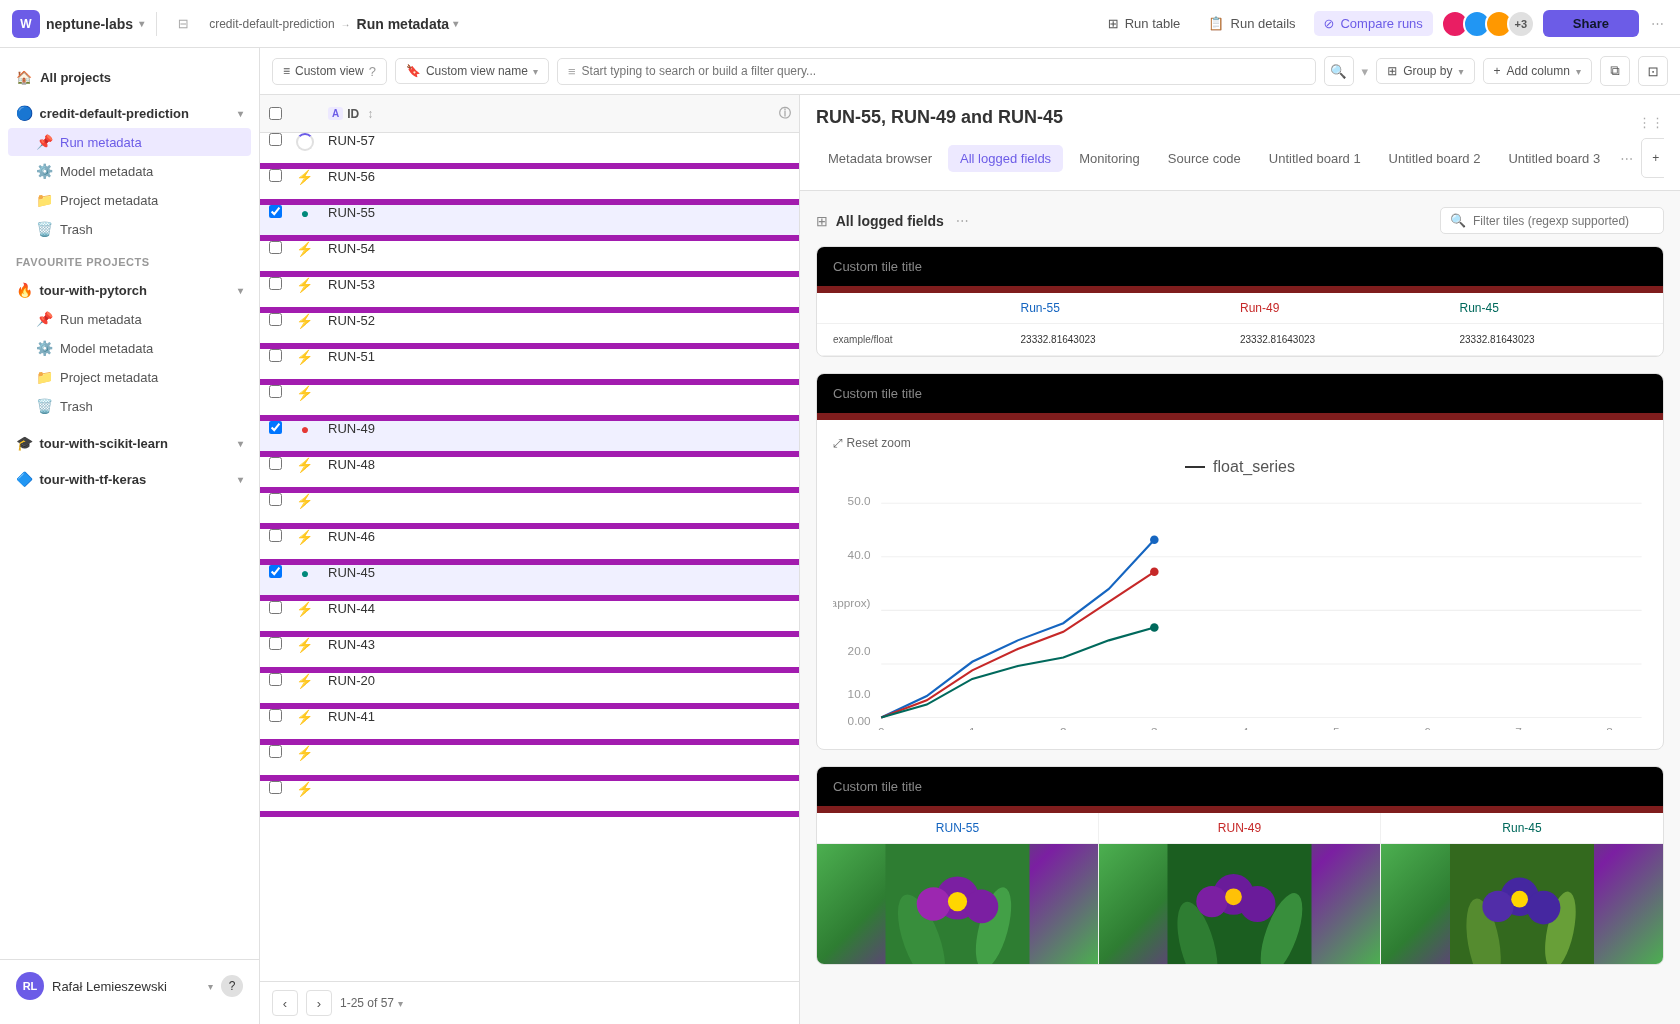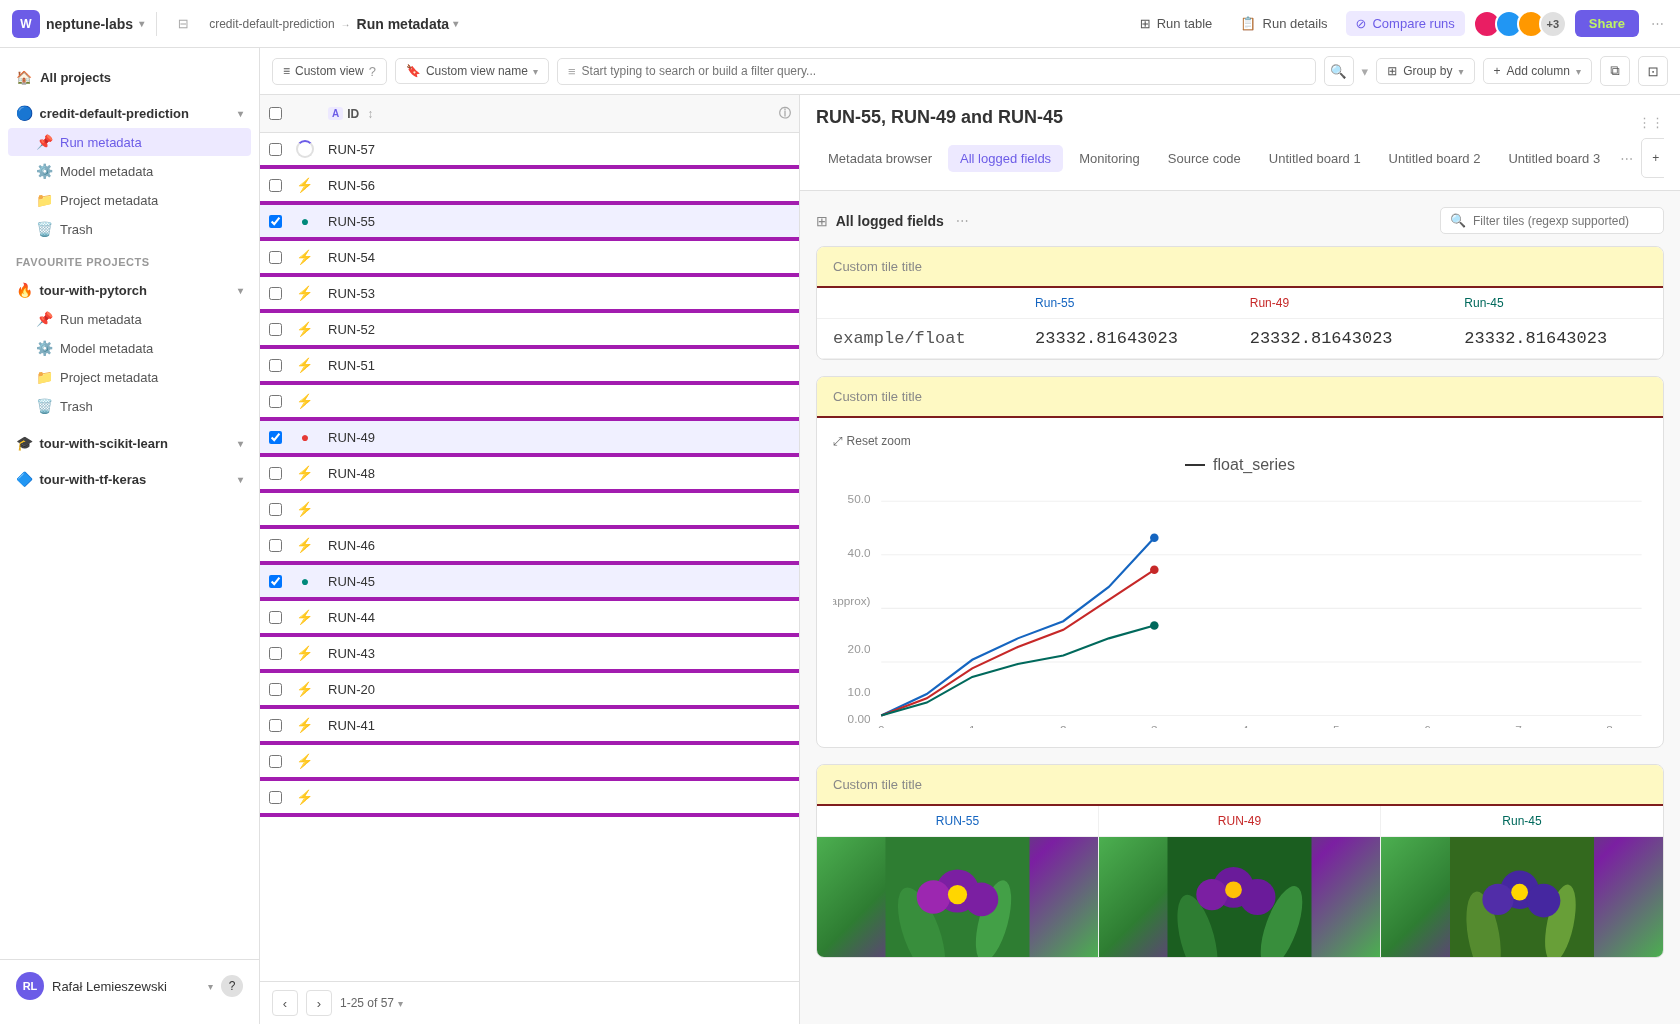--- a/index.html
+++ b/index.html
@@ -10,21 +10,21 @@
     .navbar-brand { display: flex; align-items: center; gap: 6px; font-weight: 600; font-size: 14px; color: #333; cursor: pointer; }
     .brand-logo { width: 28px; height: 28px; background: #6c5ce7; border-radius: 6px; display: flex; align-items: center; justify-content: center; color: white; font-weight: bold; font-size: 12px; }
     .navbar-divider { width: 1px; height: 24px; background: #e0e0e0; }
     .navbar-path { display: flex; align-items: center; gap: 6px; flex: 1; }
     .breadcrumb-part { color: #666; font-size: 12px; }
     .breadcrumb-arrow { color: #999; font-size: 10px; }
     .breadcrumb-current { font-weight: 600; font-size: 14px; color: #333; display: flex; align-items: center; gap: 4px; }
     .navbar-actions { display: flex; align-items: center; gap: 8px; }
     .nav-btn { display: flex; align-items: center; gap: 6px; padding: 5px 10px; border-radius: 5px; border: none; background: transparent; cursor: pointer; font-size: 13px; color: #555; }
     .nav-btn.active { background: #ede9ff; color: #6c5ce7; }
-    .share-btn { background: #6c5ce7; color: #bef264; border: none; padding: 6px 14px; border-radius: 6px; cursor: pointer; font-weight: 600; font-size: 13px; text-align: center; }
+    .share-btn { background: #6c5ce7; color: #0f172a; border: none; padding: 6px 30px; border-radius: 6px; cursor: pointer; font-weight: 600; font-size: 13px; text-align: center; }
     .avatar-group { display: flex; align-items: center; }
     .avatar { width: 28px; height: 28px; border-radius: 50%; border: 2px solid white; margin-left: -6px; font-size: 11px; display: flex; align-items: center; justify-content: center; font-weight: 600; }
     .avatar:first-child { margin-left: 0; }
     .avatar-count { background: #e0e0e0; color: #555; width: 28px; height: 28px; border-radius: 50%; border: 2px solid white; margin-left: -6px; display: flex; align-items: center; justify-content: center; font-size: 11px; font-weight: 600; }
 
     
     .main-layout { display: flex; flex: 1; overflow: hidden; }
 
     
     .sidebar { width: 260px; background: #fff; border-right: 1px solid #e0e0e0; display: flex; flex-direction: column; overflow-y: auto; flex-shrink: 0; padding: 12px 0; }
@@ -54,21 +54,21 @@
     
     .split-pane { display: flex; flex: 1; overflow: hidden; }
 
     
     .table-pane { width: 540px; flex-shrink: 0; border-right: 1px solid #e0e0e0; display: flex; flex-direction: column; overflow: hidden; background: #fff; }
     .table-header { display: flex; align-items: center; background: #f8f8f8; border-bottom: 1px solid #e0e0e0; padding: 6px 0; }
     .table-col-select { width: 30px; display: flex; justify-content: center; }
     .table-col-icon { width: 30px; display: flex; justify-content: center; }
     .table-col-id { flex: 1; padding: 4px 8px; font-size: 12px; font-weight: 600; color: #555; display: flex; align-items: center; gap: 4px; }
     .table-body { flex: 1; overflow-y: auto; }
-    .table-row { display: flex; align-items: center; border-bottom: 4px solid #a21caf; height: 36px; cursor: pointer; }
+    .table-row { display: flex; align-items: flex-start; border-bottom: 6px solid #a21caf; height: 36px; cursor: pointer; }
     .table-row.selected { background: #f0f0ff; }
     .row-check { width: 30px; display: flex; justify-content: center; }
     .row-icon { width: 30px; display: flex; justify-content: center; }
     .row-id { flex: 1; padding: 0 8px; font-size: 13px; color: #333; }
     .run-loading { width: 18px; height: 18px; border: 2px solid #e0e0e0; border-top-color: #6c5ce7; border-radius: 50%; animation: spin 1s linear infinite; }
     @keyframes spin { to { transform: rotate(360deg); } }
     .status-icon-green { color: #00897b; font-size: 14px; }
     .status-icon-red { color: #e53935; font-size: 14px; }
 
     
@@ -82,27 +82,27 @@
     .detail-title { font-size: 18px; font-weight: 700; color: #333; margin-bottom: 10px; }
     .detail-tabs { display: flex; align-items: center; gap: 4px; overflow-x: auto; }
     .detail-tab { padding: 6px 12px; border-radius: 5px; font-size: 13px; color: #666; cursor: pointer; white-space: nowrap; }
     .detail-tab.active { background: #ede9ff; color: #6c5ce7; font-weight: 500; }
     .detail-tab-more { padding: 6px 8px; color: #999; cursor: pointer; }
     .new-board-btn { display: flex; align-items: center; gap: 4px; padding: 5px 10px; border: 1px solid #e0e0e0; border-radius: 5px; background: white; cursor: pointer; font-size: 12px; color: #555; margin-left: auto; }
 
     
     .detail-content { flex: 1; overflow-y: auto; padding: 16px; background: #f8f8f8; }
     .section-card { background: white; border-radius: 8px; border: 1px solid #e0e0e0; margin-bottom: 16px; overflow: hidden; }
-    .section-card-header { padding: 12px 16px; background: #fef9c3; border-bottom: 2px solid #7f1d1d; display: flex; align-items: flex-start; justify-content: space-between; }
+    .section-card-header { padding: 12px 16px; background: #000000; border-bottom: 7px solid #7f1d1d; display: flex; align-items: flex-start; justify-content: space-between; }
     .section-card-title { font-size: 13px; color: #888; font-weight: 500; }
 
     
     .data-table { width: 100%; border-collapse: collapse; }
     .data-table th { padding: 8px 16px; text-align: left; font-size: 12px; color: #888; font-weight: 500; border-bottom: 1px solid #f0f0f0; }
-    .data-table td { padding: 10px 16px; font-size: 17px; color: #333; border-bottom: 1px solid #f0f0f0; font-family: Liberation Mono, monospace; }
+    .data-table td { padding: 10px 16px; font-size: 10px; color: #333; border-bottom: 1px solid #f0f0f0; }
     .run-link-blue { color: #1565c0; font-weight: 500; cursor: pointer; text-decoration: none; }
     .run-link-red { color: #c62828; font-weight: 500; cursor: pointer; text-decoration: none; }
     .run-link-teal { color: #00695c; font-weight: 500; cursor: pointer; text-decoration: none; }
 
     
     .chart-container { padding: 16px; }
     .chart-legend { display: flex; align-items: center; gap: 8px; margin-bottom: 8px; justify-content: center; }
     .legend-line { width: 20px; height: 2px; background: #333; }
     .legend-label { font-size: 16px; color: #555; }
     .reset-zoom { display: flex; align-items: center; gap: 4px; font-size: 12px; color: #666; cursor: pointer; margin-bottom: 8px; }

